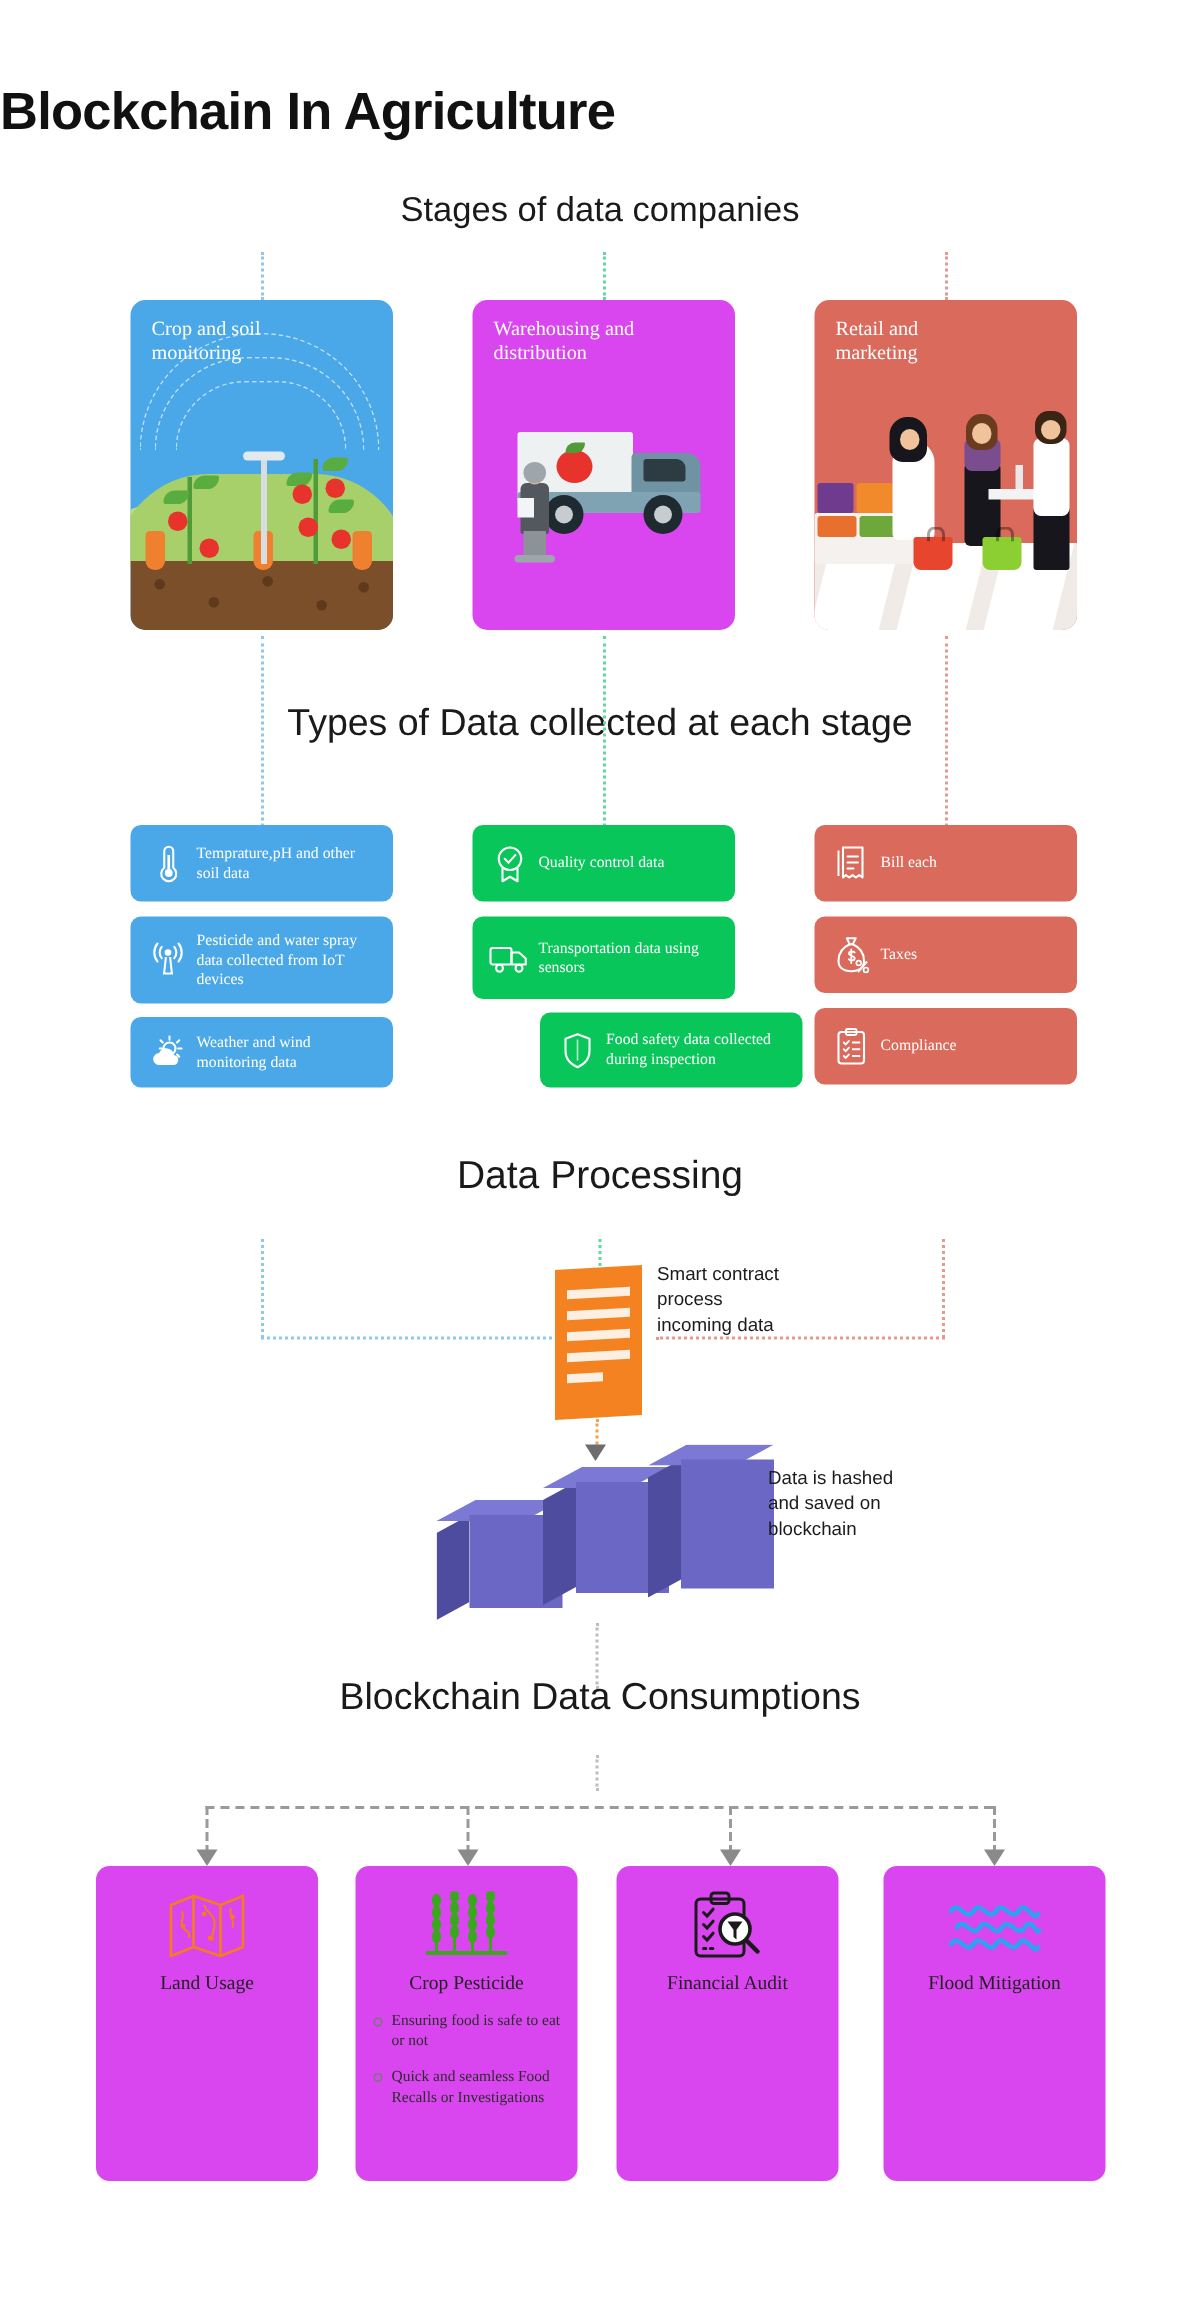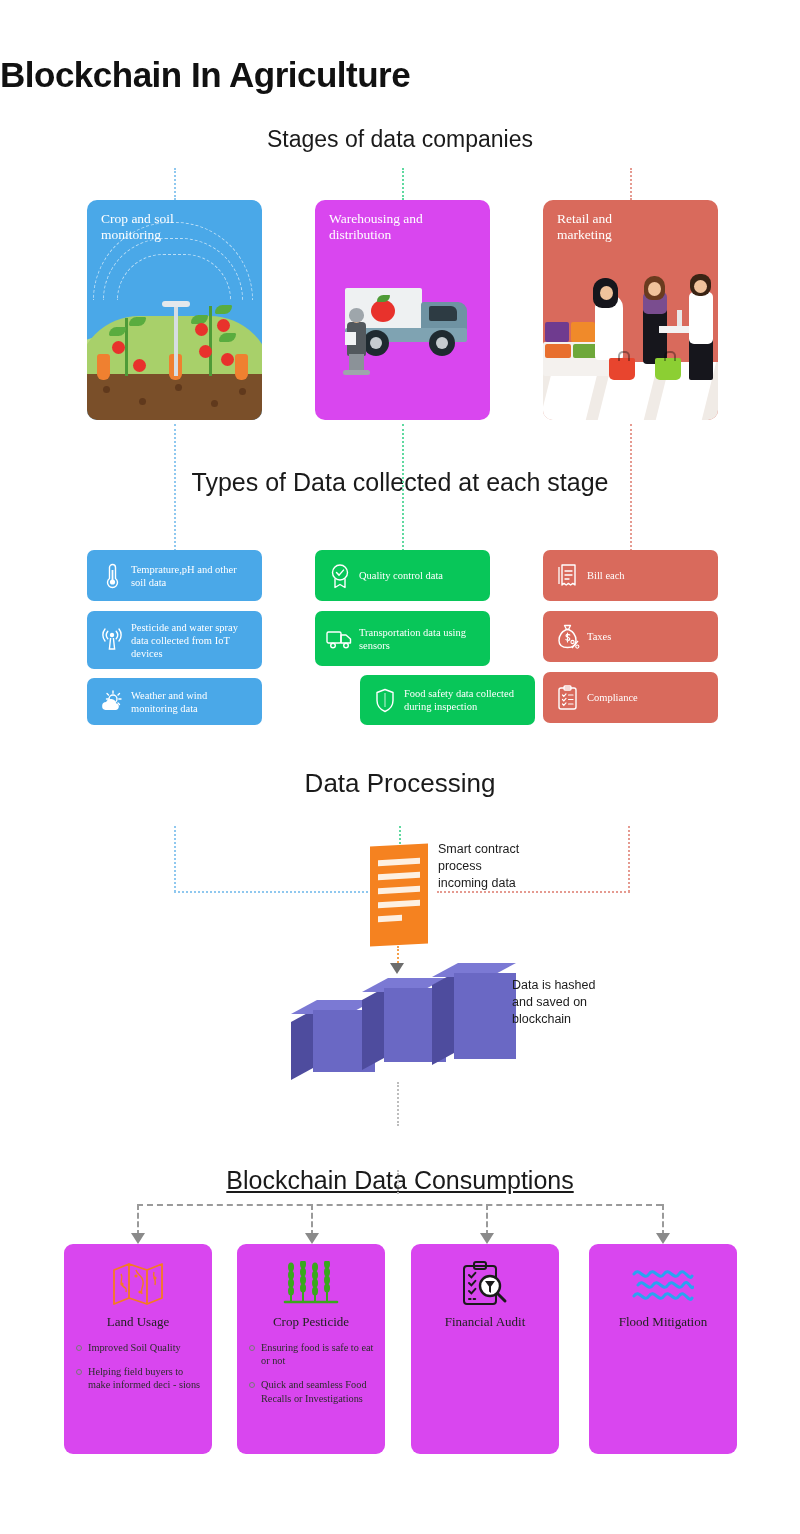--- a/index.html
+++ b/index.html
@@ -25,21 +25,21 @@
     text-align: center;
     font-size: 23px;
     font-weight: normal;
     color: #1a1a1a;
     position: absolute;
     left: 0; right: 0;
   }
   #h-stages   { top: 126px; }
   #h-types    { top: 468px; font-size: 25px; }
   #h-proc     { top: 768px; font-size: 26px; }
-  #h-consume  { top: 1166px; font-size: 25px; text-decoration: underline; }
+  #h-consume  { top: 1117px; font-size: 25px; }
 
   
   .stage-card {
     position: absolute;
     width: 175px; height: 220px;
     border-radius: 10px;
     overflow: hidden;
   }
   #stage-0 { left: 87px;  top: 200px; background: #4aa8e8; }
   #stage-1 { left: 315px; top: 200px; background: #d946ef; padding-left: 14px; }
@@ -470,24 +470,20 @@
         <path d="M9 12c3 4-2 7 1 11s5 2 4 7" fill="none" stroke="#f47b20" stroke-width="1.4"></path>
         <path d="M24 8c2 6 6 5 7 11s-3 8-1 13" fill="none" stroke="#f47b20" stroke-width="1.4"></path>
         <path d="M42 10c-2 5 3 8 1 13" fill="none" stroke="#f47b20" stroke-width="1.4"></path>
         <circle cx="10" cy="22" r="1.6" fill="#f47b20"></circle>
         <circle cx="24" cy="14" r="1.6" fill="#f47b20"></circle>
         <circle cx="28" cy="30" r="1.6" fill="#f47b20"></circle>
         <circle cx="43" cy="16" r="1.6" fill="#f47b20"></circle>
       </svg>
   </div>
   <div class="ctitle">Land Usage</div>
-  <ul>
-    <li>Improved Soil Quality</li>
-    <li>Helping field buyers to make informed deci    - sions</li>
-  </ul>
 </div>
 
 <div class="ccard" id="ccard-1">
   <div class="cic">
     <svg width="56" height="46" viewBox="0 0 56 46">
       <g fill="#3aa81c">
         <g>
           <ellipse cx="8" cy="6" rx="3" ry="4.5"></ellipse>
             <ellipse cx="8" cy="14" rx="3" ry="4.5"></ellipse>
             <ellipse cx="8" cy="22" rx="3" ry="4.5"></ellipse>

